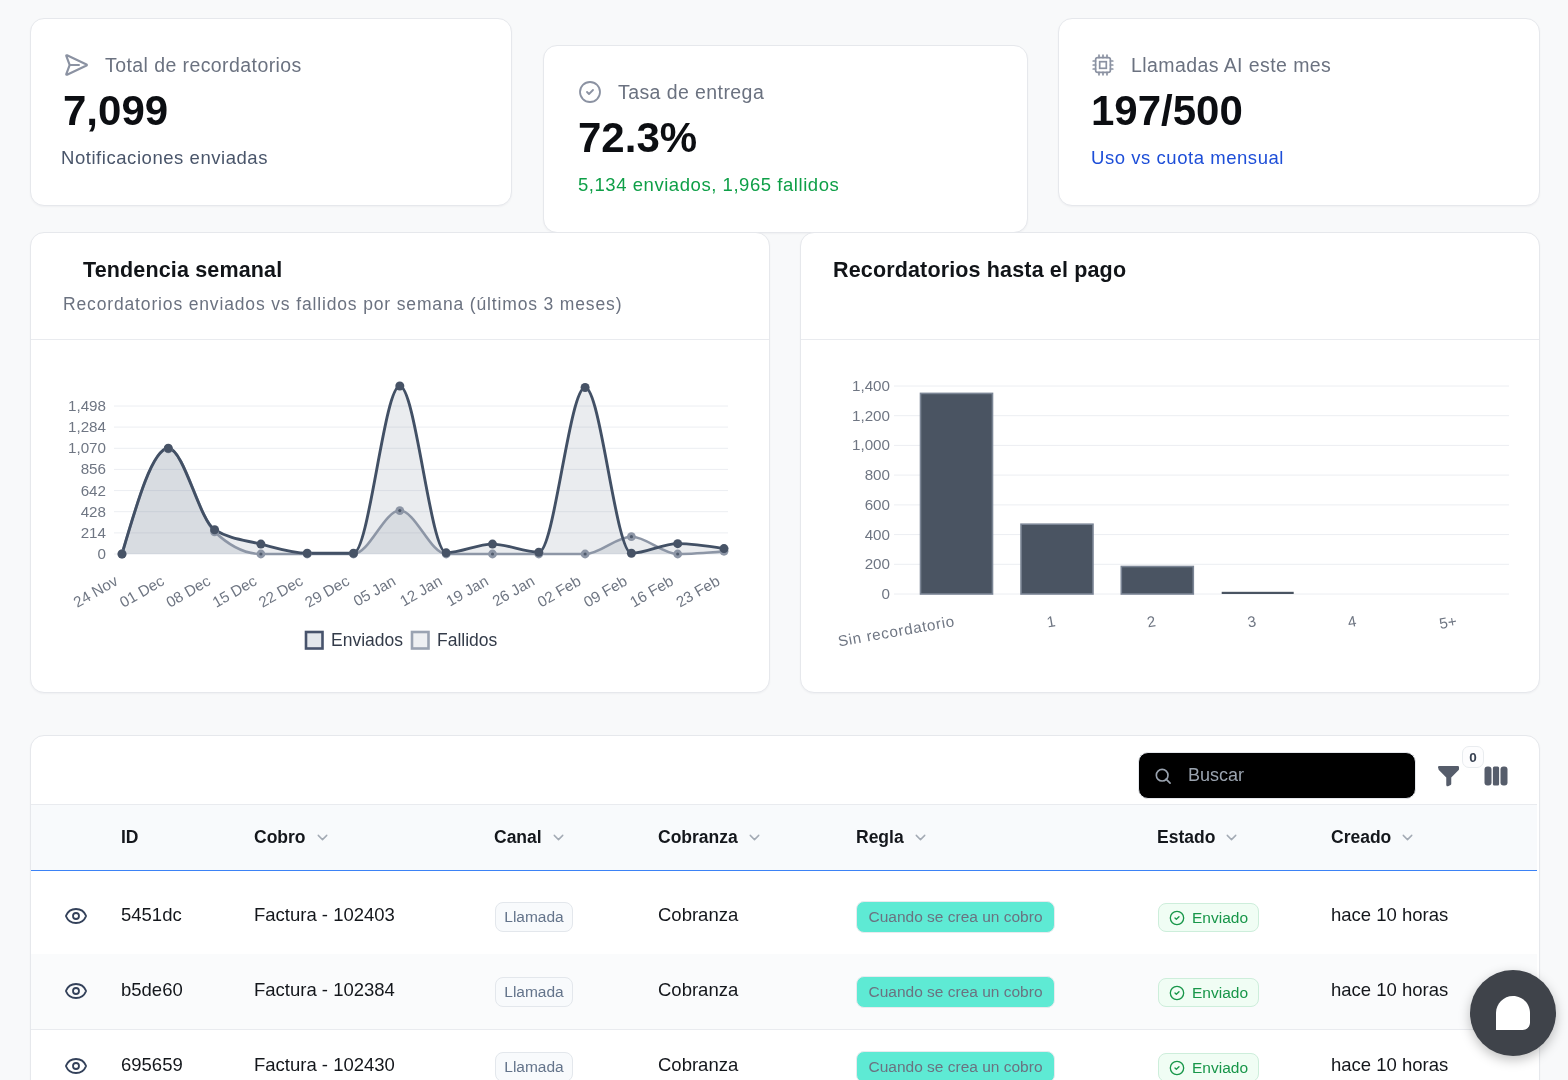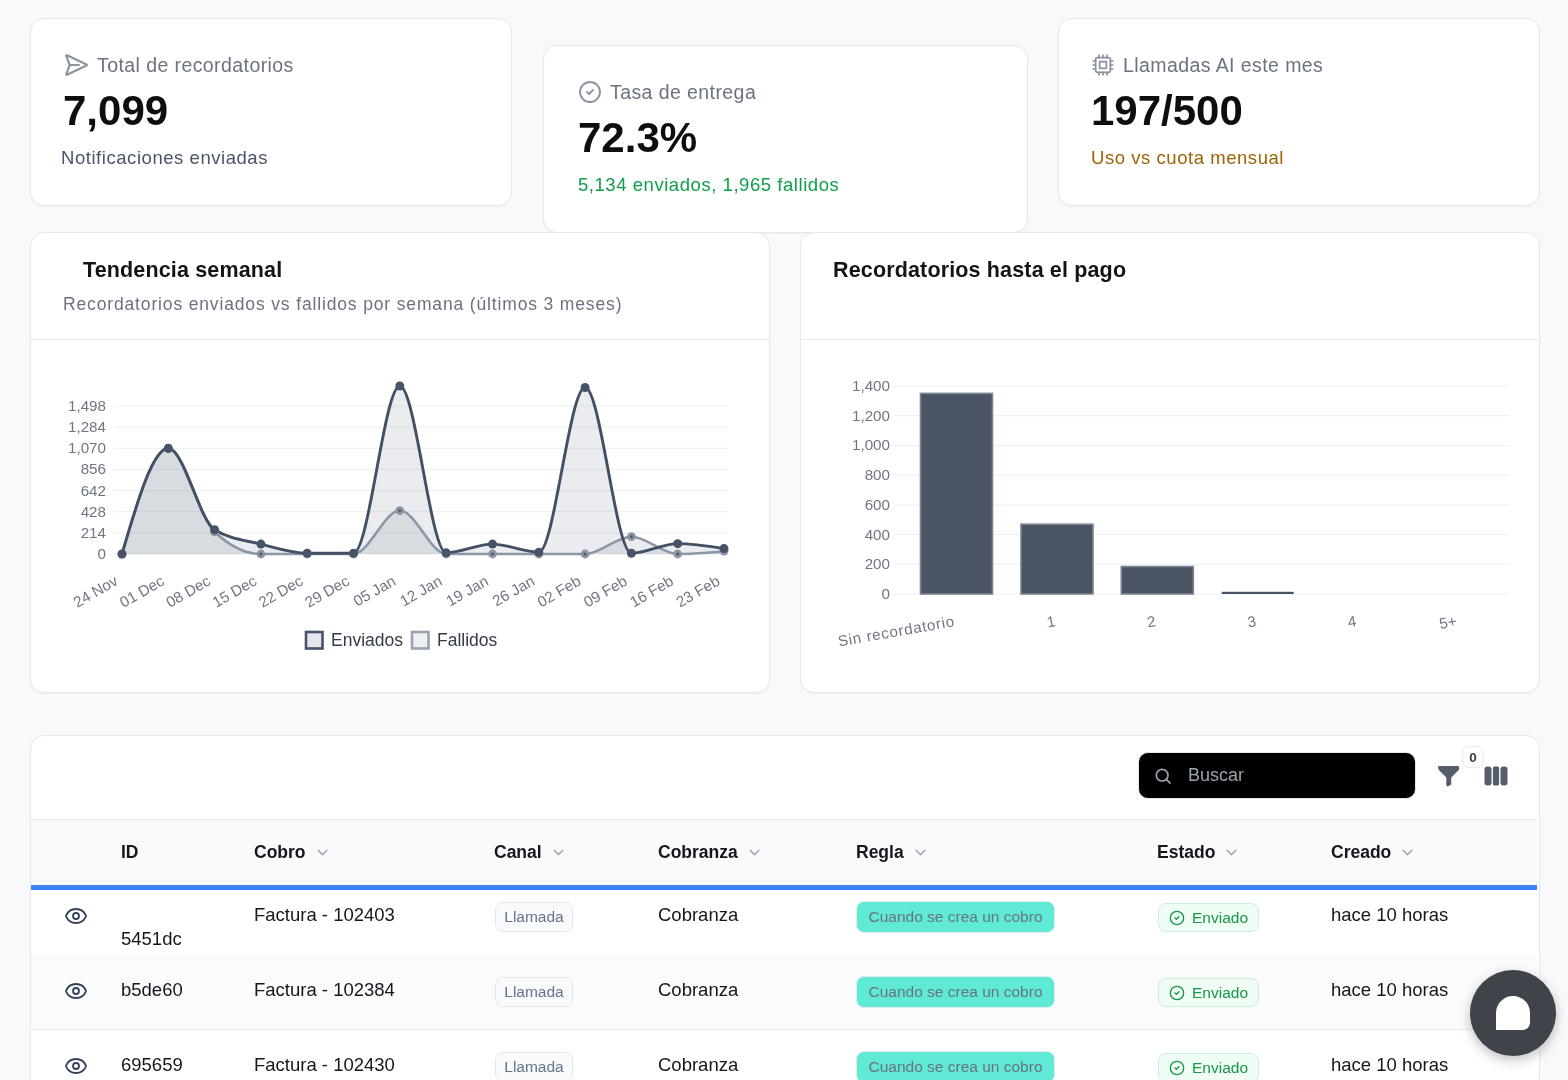--- a/index.html
+++ b/index.html
@@ -1,18 +1,18 @@
 <!DOCTYPE html>
 <html><head><meta charset="utf-8">
 <style>
   html,body{margin:0;padding:0;width:1568px;height:1080px;background:#f8f9fa;overflow:hidden;
     font-family:"Liberation Sans",sans-serif;-webkit-font-smoothing:antialiased;}
   .card{position:absolute;background:#fff;border:1px solid #e6e8ec;border-radius:14px;box-shadow:0 1px 2px rgba(16,24,40,.04);}
   .abs{position:absolute;}
-  .ictitle{position:absolute;display:flex;align-items:center;gap:8px;height:26px;font-size:19.5px;letter-spacing:.42px;color:#6b7280;}
+  .ictitle{position:absolute;display:flex;align-items:center;gap:16px;height:26px;font-size:19.5px;letter-spacing:.42px;color:#6b7280;}
   .big{position:absolute;font-size:42px;font-weight:700;color:#0c0e12;line-height:1;}
   .sub{position:absolute;font-size:18.5px;line-height:1;letter-spacing:.55px;}
   .ctitle{position:absolute;left:32px;font-size:21.5px;font-weight:700;color:#111418;letter-spacing:.15px;line-height:1;}
   .csub{position:absolute;left:32px;font-size:17.5px;color:#6b7280;line-height:1;letter-spacing:.85px;}
   .divider{position:absolute;left:0;width:100%;border-top:1px solid #e9ebef;}
   .tick{font-size:15.2px;fill:#6f7683;font-family:"Liberation Sans",sans-serif;}
   .leg{font-size:17.5px;fill:#333b49;font-family:"Liberation Sans",sans-serif;}
   .tick2{letter-spacing:.7px;}
   .th{position:absolute;display:flex;align-items:center;gap:8px;font-size:17.5px;font-weight:700;color:#14171c;height:65px;}
   .td{position:absolute;font-size:18.5px;color:#14171c;line-height:1;}
@@ -47,21 +47,21 @@
 <div class="card" style="left:1058px;top:18px;width:480px;height:186px;">
   <div class="ictitle" style="left:32px;top:33px;">
       <svg width="24" height="24" viewBox="0 0 24 24" fill="none" stroke="#8b92a2" stroke-width="1.7" stroke-linecap="round">
         <rect x="4.6" y="4.6" width="14.8" height="14.8" rx="2.2"></rect>
         <rect x="8.7" y="8.7" width="6.6" height="6.6"></rect>
         <path d="M8 2.2v2.4M12 2.2v2.4M16 2.2v2.4M8 19.4v2.4M12 19.4v2.4M16 19.4v2.4M2.2 8h2.4M2.2 12h2.4M2.2 16h2.4M19.4 8h2.4M19.4 12h2.4M19.4 16h2.4"></path>
       </svg>
       <span>Llamadas AI este mes</span>
     </div>
   <div class="big" style="left:32px;top:70.5px;text-align:center;">197/500</div>
-  <div class="sub" style="left:32px;top:129.5px;color:#a16207;">Uso vs cuota mensual</div>
+  <div class="sub" style="left:32px;top:129.5px;color:#1d4ed8;">Uso vs cuota mensual</div>
 </div>
 
 <div class="card" style="left:30px;top:232px;width:738px;height:459px;">
   <div class="ctitle" style="top:26.5px;margin-left:20px;">Tendencia semanal</div>
   <div class="csub" style="top:62.5px;">Recordatorios enviados vs fallidos por semana (últimos 3 meses)</div>
   <div class="divider" style="top:106px;"></div>
   <svg class="abs" style="left:0;top:107px" width="738" height="352" viewBox="0 0 738 352">
 <g transform="translate(-30,-339)">
 <line x1="113" y1="405.0" x2="727" y2="405.0" stroke="#eceef2" stroke-width="1"></line>
         <line x1="113" y1="426.1" x2="727" y2="426.1" stroke="#eceef2" stroke-width="1"></line>
@@ -193,21 +193,21 @@
   </div>
   <div class="abs" style="left:1405px;top:28px;"><svg width="25" height="25" viewBox="0 0 24 24" fill="#565d6b">
         <path d="M1.9 3.2A1.2 1.2 0 0 1 3.1 2h17.8a1.2 1.2 0 0 1 1.2 1.2v1.7a1.2 1.2 0 0 1-.35.85l-7.1 7.1v6.2a1.2 1.2 0 0 1-.66 1.07l-2.4 1.2a1.2 1.2 0 0 1-1.74-1.07v-7.4l-7.1-7.1a1.2 1.2 0 0 1-.35-.85z"></path>
       </svg></div>
   <div class="abs" style="left:1431px;top:10px;width:20px;height:20px;border:1px solid #e9ecef;border-radius:7px;background:#fdfdfe;display:flex;align-items:center;justify-content:center;font-size:13.5px;font-weight:600;color:#374151;">0</div>
   <div class="abs" style="left:1453px;top:30px;"><svg width="24" height="20" viewBox="0 0 24 20">
         <rect x="0.5" y="0.5" width="7" height="19" rx="3" fill="#565d6b"></rect>
         <rect x="8.9" y="0.5" width="6.2" height="19" rx="1.5" fill="#565d6b"></rect>
         <rect x="16.5" y="0.5" width="7" height="19" rx="3" fill="#565d6b"></rect>
       </svg></div>
-  <div class="abs" style="left:0;top:83px;width:1506px;height:65px;background:#f8fafc;border-top:1px solid #e9ebef;border-bottom:5px solid #3b82f6;">
+  <div class="abs" style="left:0;top:68px;width:1506px;height:65px;background:#f8fafc;border-top:1px solid #e9ebef;border-bottom:1px solid #3b82f6;">
       <div class="th" style="left:90px;top:0;">ID</div>
       <div class="th" style="left:223px;top:0;">Cobro<svg width="17" height="17" viewBox="0 0 24 24" fill="none" stroke="#a3aab4" stroke-width="2" stroke-linecap="round" stroke-linejoin="round">
           <path d="m6 9 6 6 6-6"></path>
         </svg></div>
       <div class="th" style="left:463px;top:0;">Canal<svg width="17" height="17" viewBox="0 0 24 24" fill="none" stroke="#a3aab4" stroke-width="2" stroke-linecap="round" stroke-linejoin="round">
           <path d="m6 9 6 6 6-6"></path>
         </svg></div>
       <div class="th" style="left:627px;top:0;">Cobranza<svg width="17" height="17" viewBox="0 0 24 24" fill="none" stroke="#a3aab4" stroke-width="2" stroke-linecap="round" stroke-linejoin="round">
           <path d="m6 9 6 6 6-6"></path>
         </svg></div>
@@ -220,21 +220,21 @@
       <div class="th" style="left:1300px;top:0;">Creado<svg width="17" height="17" viewBox="0 0 24 24" fill="none" stroke="#a3aab4" stroke-width="2" stroke-linecap="round" stroke-linejoin="round">
           <path d="m6 9 6 6 6-6"></path>
         </svg></div>
     </div>
 
   <div class="abs" style="left:0;top:143px;width:1506px;height:75px;border-bottom:1px solid #e9ebef;">
     <div class="abs" style="left:33px;top:25px;"><svg width="24" height="24" viewBox="0 0 24 24" fill="none" stroke="#33415a" stroke-width="1.8" stroke-linecap="round" stroke-linejoin="round">
           <path d="M2.062 12.348a1 1 0 0 1 0-.696 10.75 10.75 0 0 1 19.876 0 1 1 0 0 1 0 .696 10.75 10.75 0 0 1-19.876 0"></path>
           <circle cx="12" cy="12" r="3"></circle>
         </svg></div>
-    <div class="td" style="left:90px;top:27px;margin-top:24px;">5451dc</div>
+    <div class="td" style="left:90px;top:27px;">5451dc</div>
     <div class="td" style="left:223px;top:27px;">Factura - 102403</div>
     <div class="chip chip-gray" style="left:464px;top:23px;width:76px;height:28px;">Llamada</div>
     <div class="td" style="left:627px;top:27px;">Cobranza</div>
     <div class="chip chip-light" style="left:825px;top:22px;width:197px;height:30px;">Cuando se crea un cobro</div>
     <div class="chip chip-green" style="left:1127px;top:24px;width:99px;height:27px;">
         <svg width="16" height="16" viewBox="0 0 24 24" fill="none" stroke="#179649" stroke-width="2" stroke-linecap="round" stroke-linejoin="round">
           <circle cx="12" cy="12" r="10"></circle>
           <path d="m9 12 2 2 4-4"></path>
         </svg>
         <span>Enviado</span>

